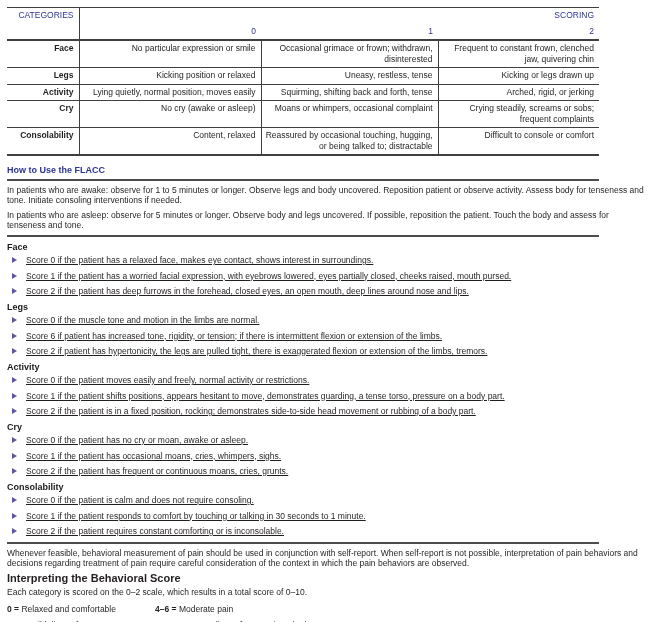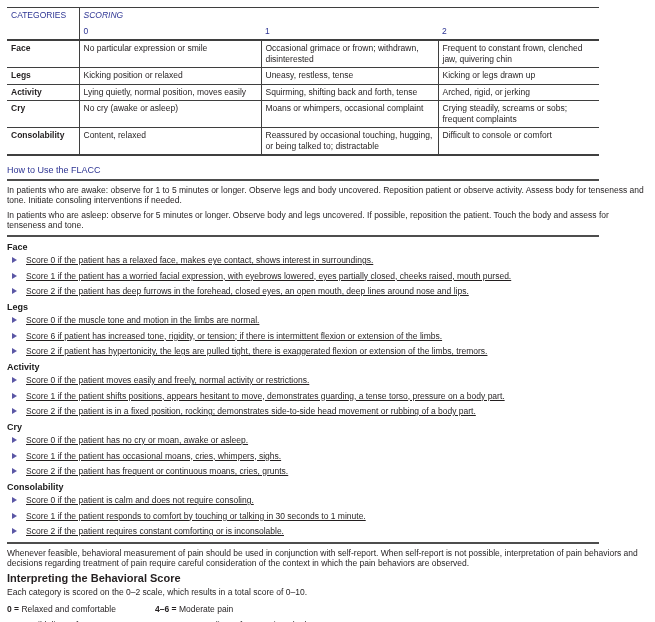--- a/index.html
+++ b/index.html
@@ -7,37 +7,37 @@
     width:655px;height:622px;overflow:hidden;
     font-family:"Liberation Sans","DejaVu Sans",sans-serif;
     font-size:8.5px;line-height:10.5px;color:#231F20;
     -webkit-font-smoothing:antialiased;
   }
   .page{padding:7px 9px 0 7px;}
 
   
   table.flacc{border-collapse:collapse;width:592px;table-layout:fixed;border-top:1px solid #3f3f3f;}
   table.flacc td,table.flacc th{
-    padding:2px 5px 3px 4px;vertical-align:top;text-align:left;
+    padding:2px 5px 3px 4px;vertical-align:top;text-align:right;
     font-weight:normal;font-size:8.5px;line-height:10.5px;
   }
   th.cath{
     color:#2D3493;font-weight:bold;border-right:1px solid #3f3f3f;
     border-bottom:2px solid #3f3f3f;vertical-align:top;
   }
-  th.scoring{color:#2D3493;font-weight:bold;text-align:center;padding-top:3px;font-style:italic;}
+  th.scoring{color:#2D3493;font-weight:bold;text-align:center;padding-top:3px;}
   td.scorecol{color:#2D3493;font-weight:bold;text-align:center;border-bottom:2px solid #3f3f3f;padding-bottom:2px;}
   tr.brow td{border-bottom:1px solid #3f3f3f;}
   tr.brow:last-child td{border-bottom:2px solid #3f3f3f;}
   tr.brow td.cat{font-weight:bold;}
   tr.brow td:not(:last-child){border-right:1px solid #3f3f3f;}
 
   
   .rule{height:0;border-top:2px solid #4d4d4d;margin:3px 0 4px 0;width:592px;}
-  .blue-head{color:#2D3493;font-weight:normal;font-size:9px;margin:9px 0 1px 0;}
+  .blue-head{color:#2D3493;font-weight:bold;font-size:9px;margin:9px 0 1px 0;}
   .sec-head{font-weight:bold;font-size:9px;margin:5px 0 3px 0;color:#1a1a1a;}
   p.intro{margin:2px 0 4px 0;max-width:640px;}
   p.intro b{font-weight:normal;}
 
   
   .bullet{position:relative;padding-left:19px;margin:0 0 5px 0;max-width:630px;text-decoration:underline;}
   .arrow{
     position:absolute;left:5px;top:2px;width:0;height:0;display:inline-block;
     border-left:5px solid #5B57A5;border-top:3px solid transparent;border-bottom:3px solid transparent;
   }

